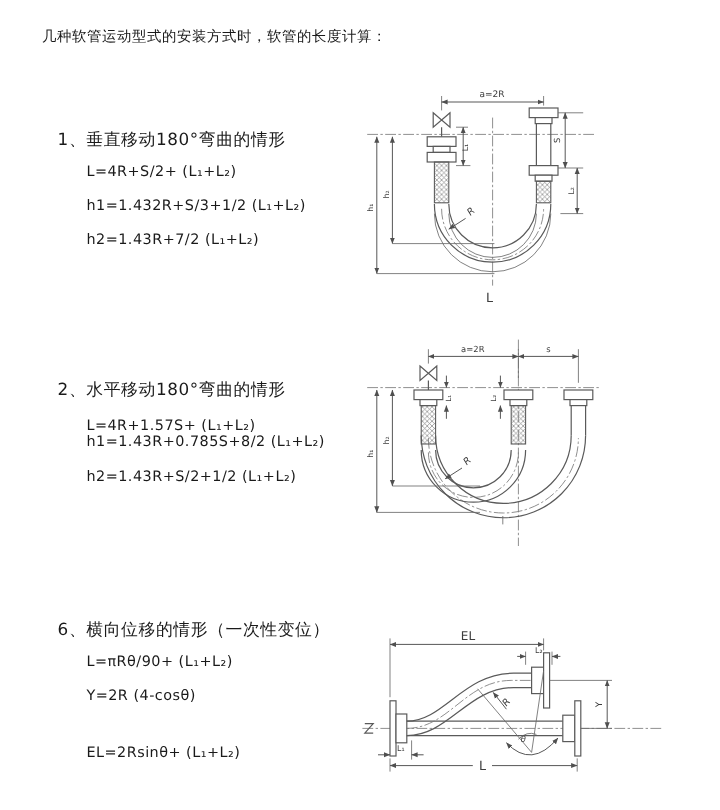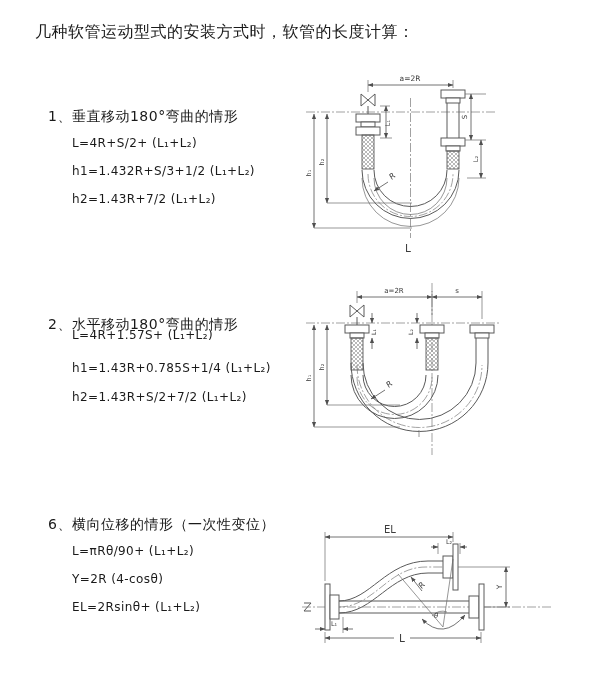--- a/index.html
+++ b/index.html
@@ -1,20 +1,20 @@
 <!DOCTYPE html>
 <html><head>
 <meta charset="utf-8">
 <style>
   html,body{margin:0;padding:0;}
   body{
     width:600px;height:675px;background:#ffffff;position:relative;overflow:hidden;
     font-family:"DejaVu Sans","Liberation Sans",sans-serif;color:#1a1a1a;
   }
-  .title{position:absolute;left:35px;top:22px;font-size:16px;letter-spacing:.5px;}
+  .title{position:absolute;left:35px;top:22px;font-size:12px;letter-spacing:.5px;}
   .sec-heading{position:absolute;left:48px;font-size:14px;letter-spacing:.5px;}
   .formula{position:absolute;left:72px;font-size:12px;letter-spacing:.4px;}
   .diagram{position:absolute;}
   svg{display:block;}
   svg text{font-family:"DejaVu Sans","Liberation Sans",sans-serif;fill:#3c3c3c;}
   .oln{stroke:#5a5a5a;stroke-width:1;fill:none;}
   .thin{stroke:#6a6a6a;stroke-width:.7;fill:none;}
   .dim{stroke:#4f4f4f;stroke-width:.8;fill:none;}
   .cl{stroke:#7a7a7a;stroke-width:.7;fill:none;stroke-dasharray:9 2 2 2;}
   .nut{fill:#ffffff;stroke:#5a5a5a;stroke-width:1;}
@@ -24,28 +24,28 @@
 <body>
 
 <div class="title">几种软管运动型式的安装方式时，软管的长度计算：</div>
 
 <div class="sec-heading" style="top:108px">1、垂直移动180°弯曲的情形</div>
 <div class="formula" style="top:136px">L=4R+S/2+ (L₁+L₂)</div>
 <div class="formula" style="top:164px">h1=1.432R+S/3+1/2 (L₁+L₂)</div>
 <div class="formula" style="top:192px">h2=1.43R+7/2 (L₁+L₂)</div>
 
 <div class="sec-heading" style="top:316px">2、水平移动180°弯曲的情形</div>
-<div class="formula" style="top:328px">L=4R+1.57S+ (L₁+L₂)</div>
-<div class="formula" style="top:361px">h1=1.43R+0.785S+1/4 (L₁+L₂)</div>
-<div class="formula" style="top:390px">h2=1.43R+S/2+7/2 (L₁+L₂)</div>
+<div class="formula" style="top:347px">L=4R+1.57S+ (L₁+L₂)</div>
+<div class="formula" style="top:361px">h1=1.43R+0.785S+8/2 (L₁+L₂)</div>
+<div class="formula" style="top:390px">h2=1.43R+S/2+1/2 (L₁+L₂)</div>
 
 <div class="sec-heading" style="top:516px">6、横向位移的情形（一次性变位）</div>
 <div class="formula" style="top:544px">L=πRθ/90+ (L₁+L₂)</div>
 <div class="formula" style="top:572px">Y=2R (4-cosθ)</div>
-<div class="formula" style="top:600px">EL=2Rsinθ+ (L₁+L₂)</div>
+<div class="formula" style="top:620px">EL=2Rsinθ+ (L₁+L₂)</div>
 
 <div class="diagram" style="left:300px;top:70px;width:275px;height:190px">
 <svg width="275" height="190" viewBox="0 0 275 190">
   <defs>
     <marker id="m1" viewBox="0 0 8 8" refX="7.2" refY="4" markerWidth="7" markerHeight="7" orient="auto-start-reverse">
       <path d="M0,1 L7.5,4 L0,7 Z" fill="#4f4f4f"></path>
     </marker>
     <pattern id="b1" patternUnits="userSpaceOnUse" width="4" height="4">
       <path d="M0,4 L4,0 M0,0 L4,4" stroke="#8a8a8a" stroke-width="0.6"></path>
     </pattern>

